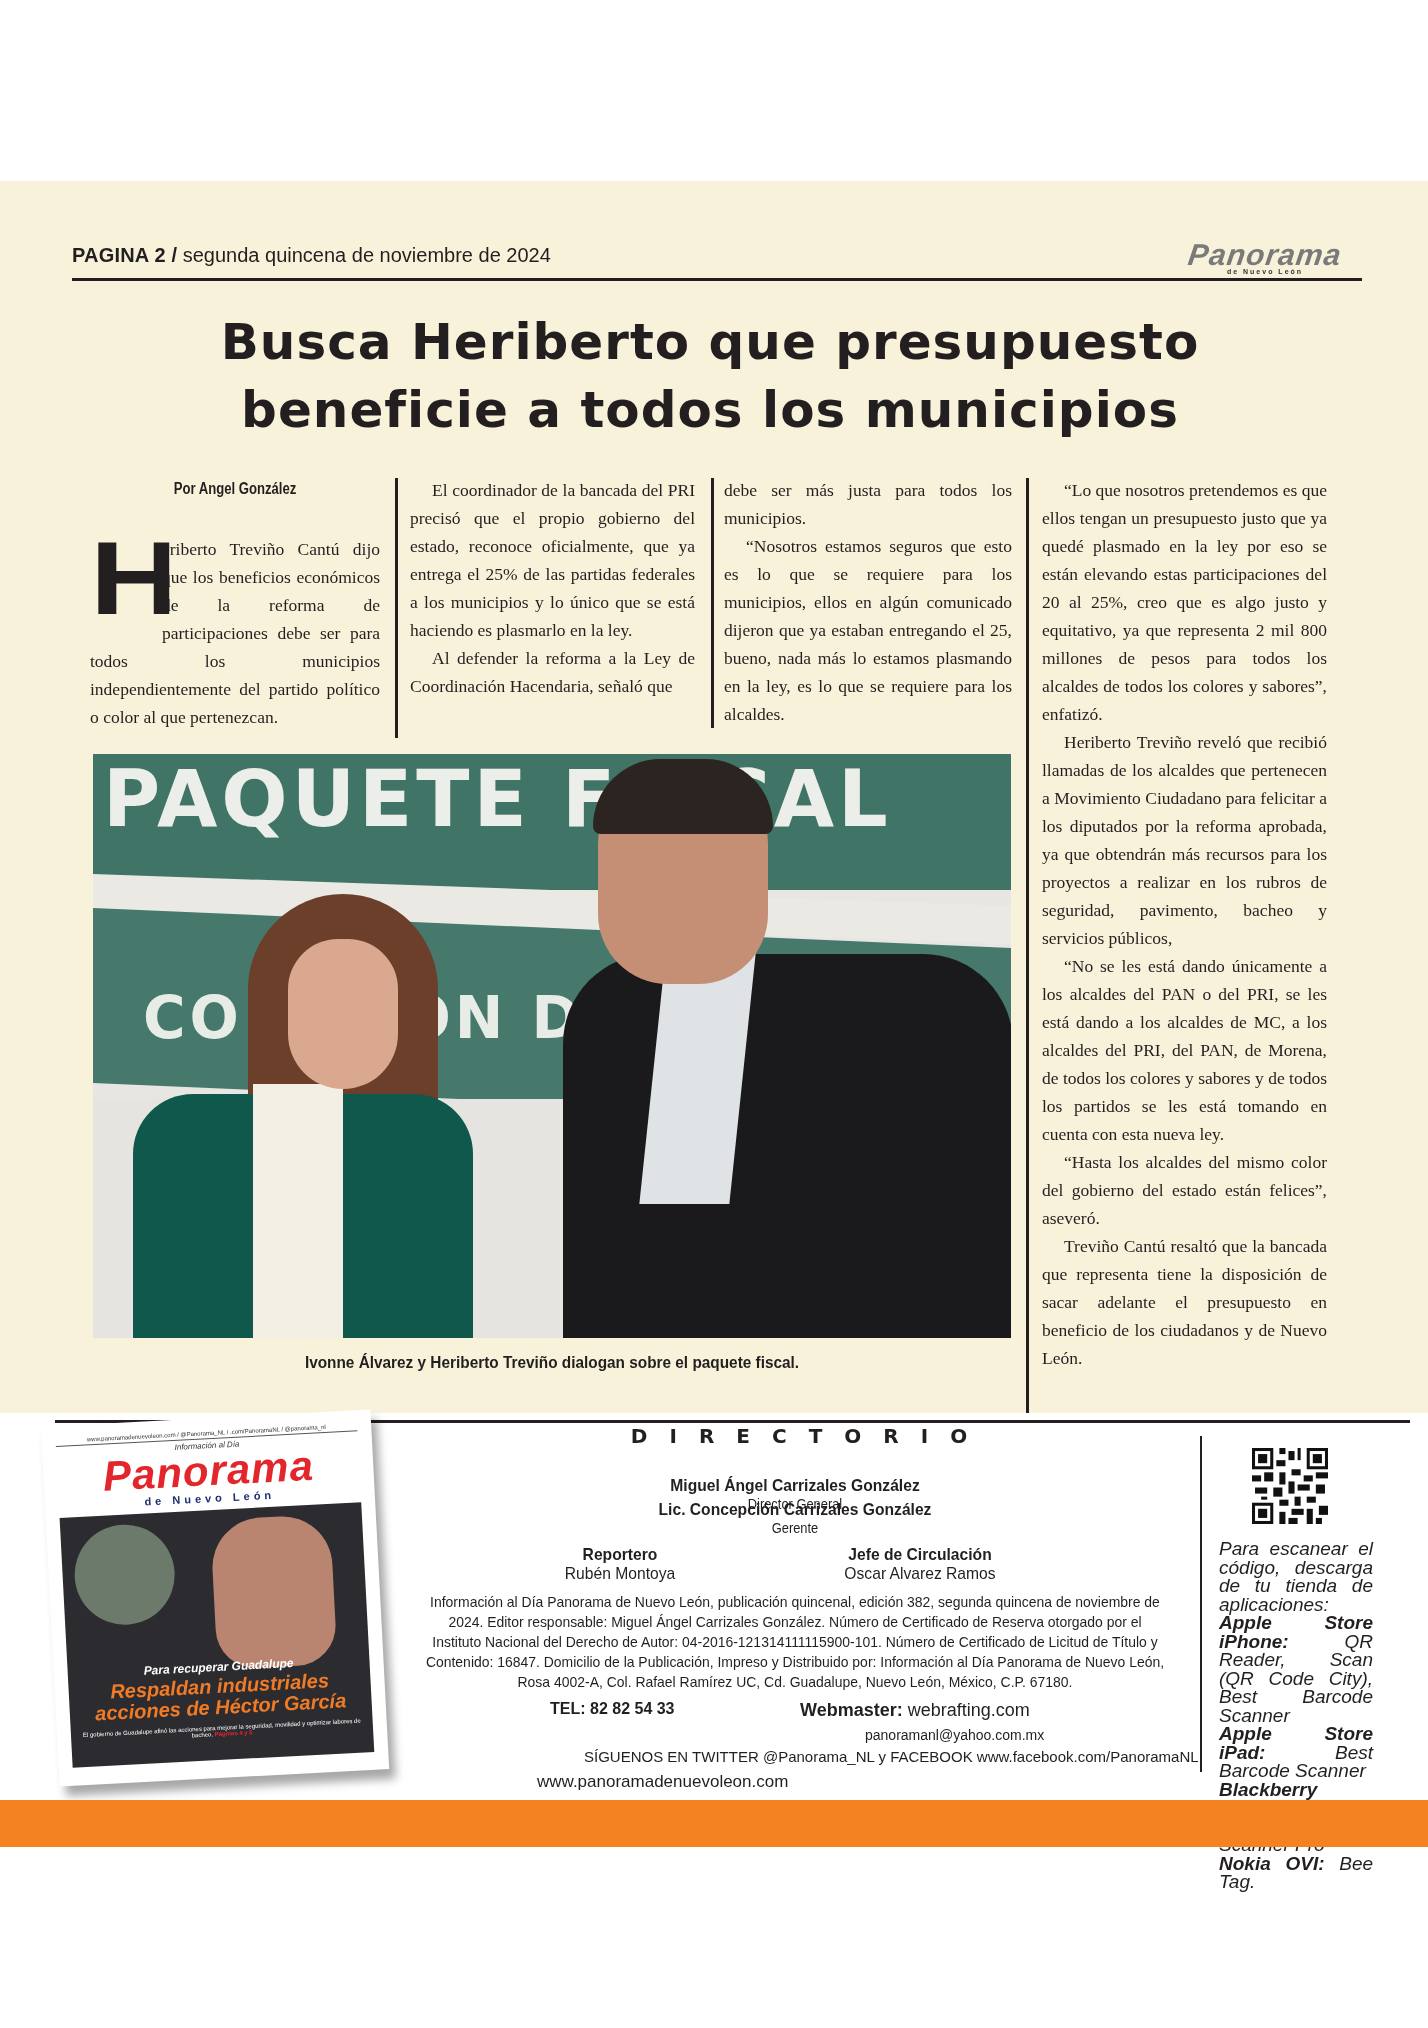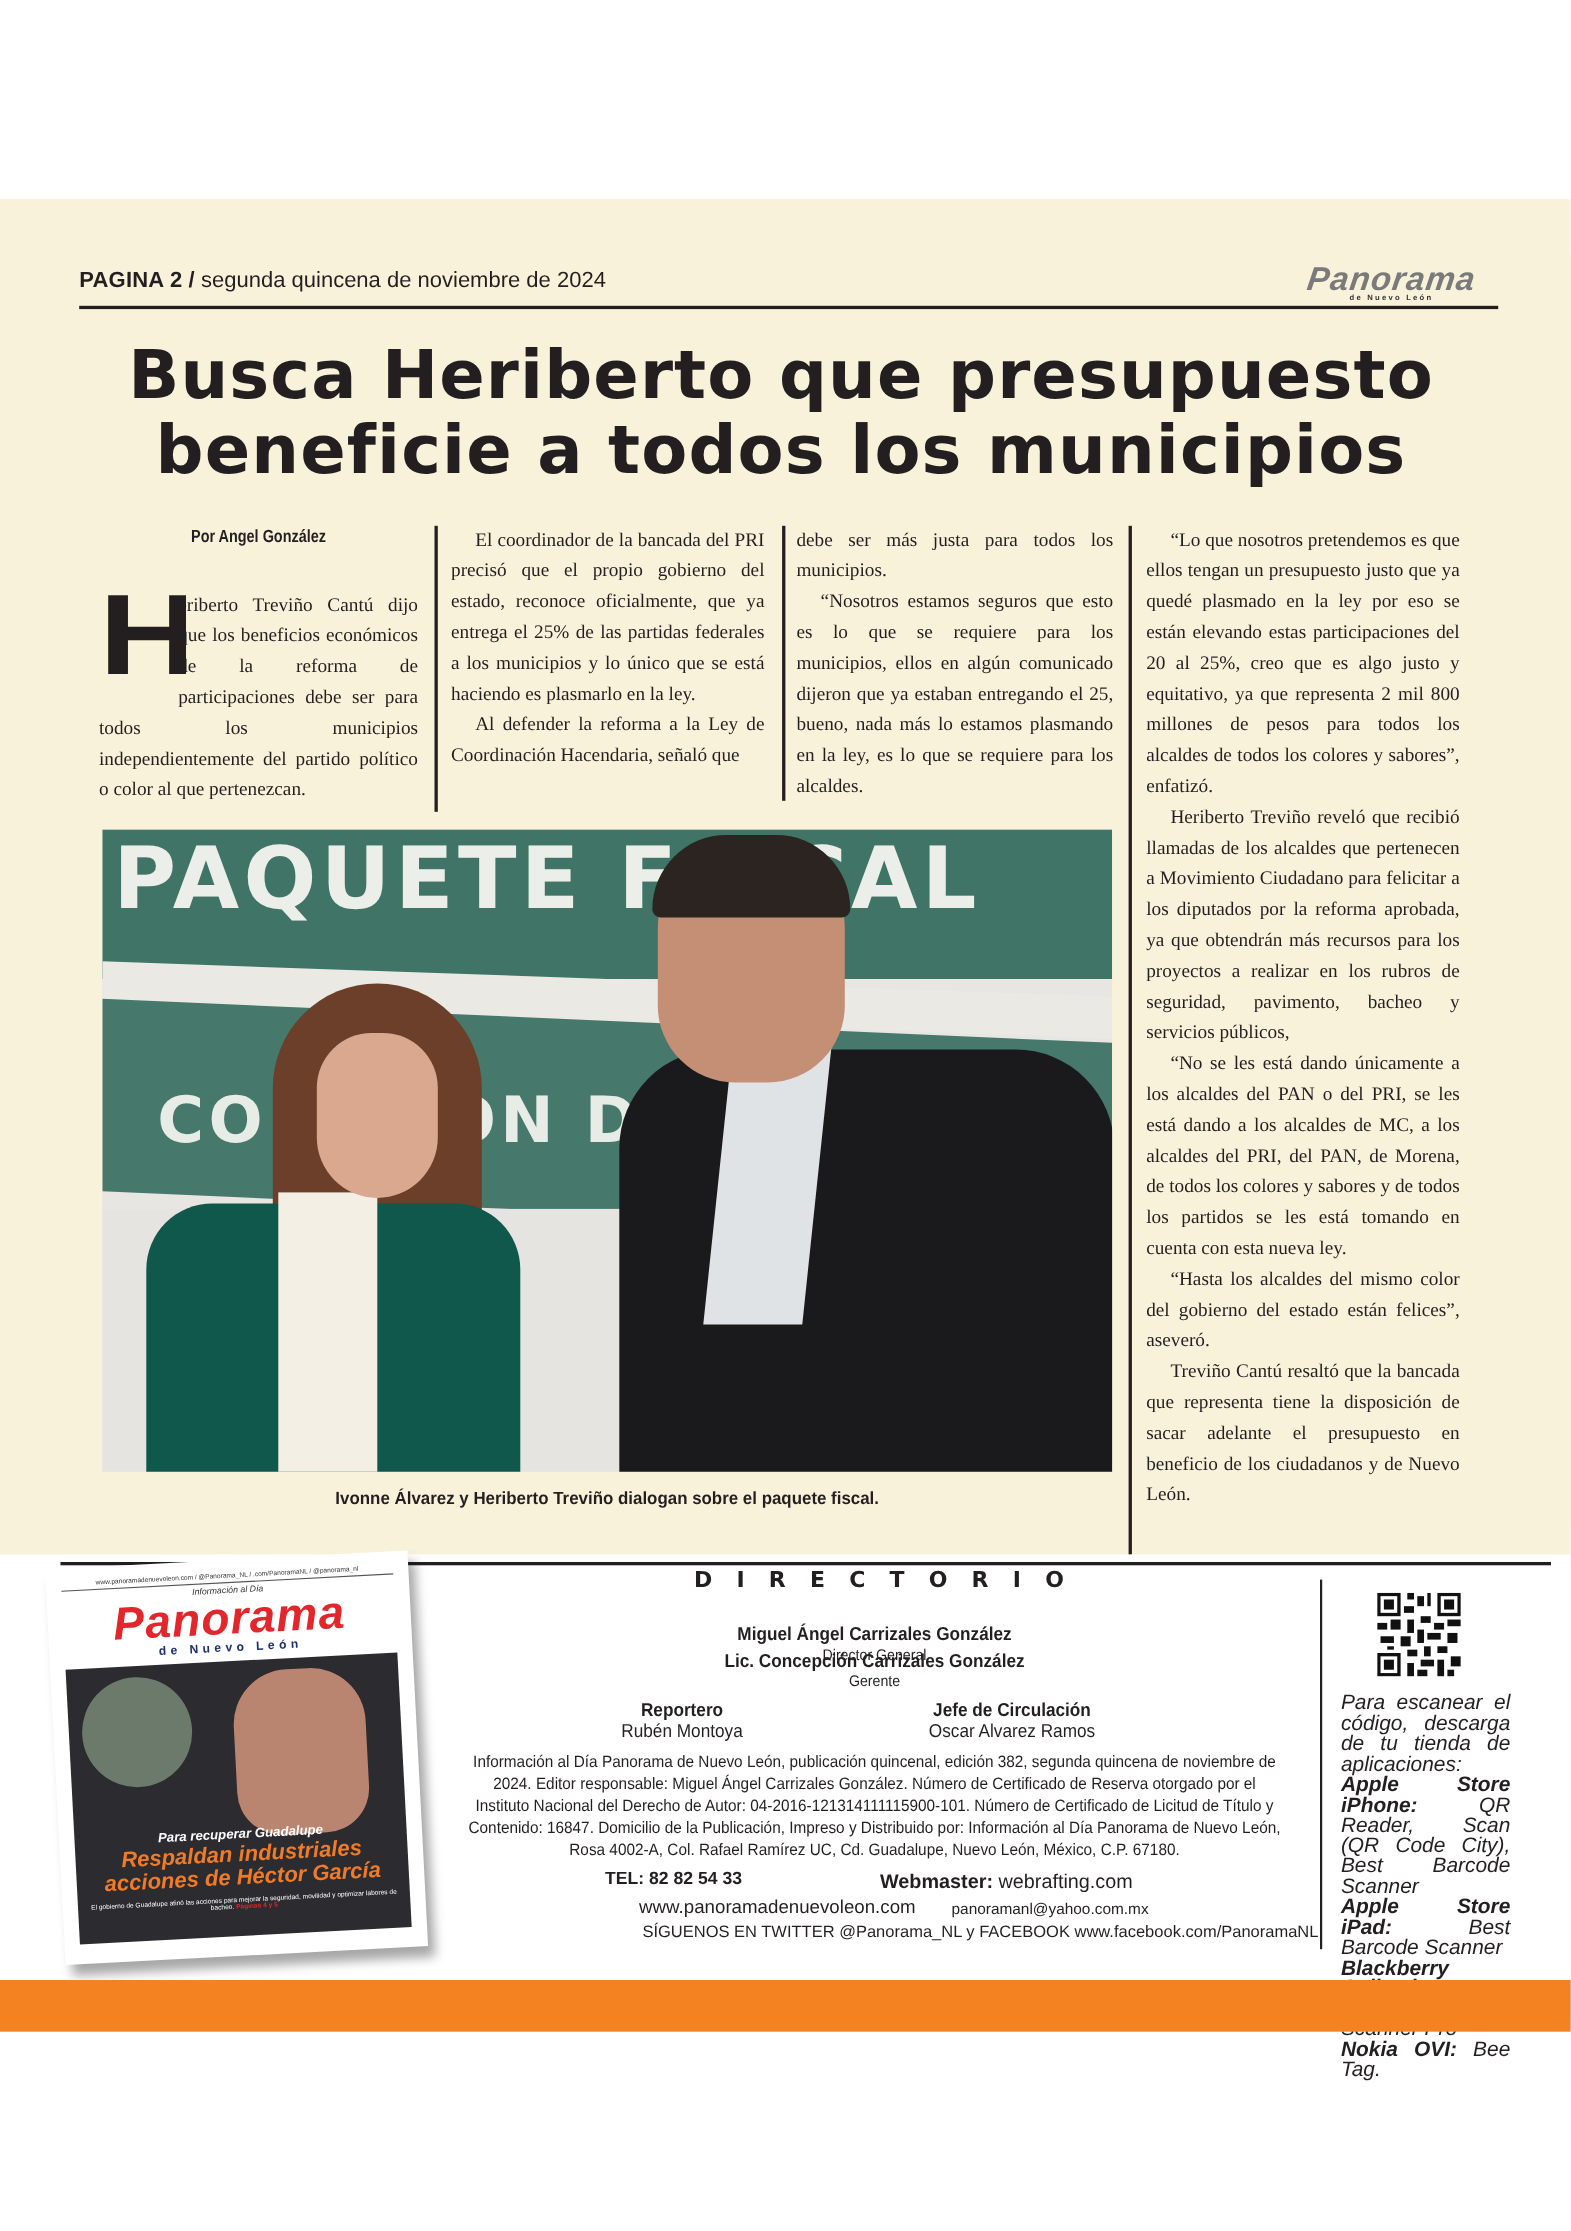--- a/index.html
+++ b/index.html
@@ -11,21 +11,21 @@
   
   .hdr { position: absolute; left: 72px; top: 240px; width: 1290px; height: 40px; }
   .hdr-page { position: absolute; left: 0; top: 4px; font-family: "Liberation Sans", sans-serif; font-size: 20px; color: #231f20; white-space: nowrap; }
   .hdr-page b { font-weight: bold; letter-spacing: 0.2px; }
   .hdr-line { position: absolute; left: 72px; top: 278px; width: 1290px; height: 3px; background: #231f20; }
   .logo { position: absolute; left: 1165px; top: 240px; width: 200px; text-align: center; }
   .logo-main { font-family: "Liberation Sans", sans-serif; font-weight: bold; font-style: italic; font-size: 30px; color: #7a7a7a; letter-spacing: 1px; line-height: 30px; transform: skewX(-8deg); display: block; }
   .logo-sub { font-family: "Liberation Sans", sans-serif; font-weight: bold; font-size: 7px; letter-spacing: 2px; color: #333; display: block; margin-top: -2px; }
 
   
-  .headline { position: absolute; left: 90px; top: 308px; width: 1240px; text-align: center; font-family: "DejaVu Sans", sans-serif; font-weight: bold; font-size: 61px; line-height: 68px; color: #231f20; letter-spacing: 1px; }
+  .headline { position: absolute; left: 90px; top: 308px; width: 1240px; text-align: center; font-family: "DejaVu Sans", sans-serif; font-weight: bold; font-size: 50px; line-height: 68px; color: #231f20; letter-spacing: 1px; }
 
   
   .col { position: absolute; font-size: 17.5px; line-height: 28px; text-align: justify; color: #231f20; }
   .col p { text-indent: 22px; }
   .col p.noind { text-indent: 0; }
   .byline { position: absolute; left: 90px; top: 480px; width: 290px; text-align: center; font-family: "Liberation Sans", sans-serif; font-weight: bold; font-size: 16px; transform: scaleX(0.82); }
   .c1 { left: 90px; top: 535px; width: 290px; }
   .drop { float: left; font-family: "Liberation Sans", sans-serif; font-weight: bold; font-size: 104px; line-height: 78px; width: 66px; height: 82px; margin: 4px 6px 0 0; color: #231f20; overflow: hidden; transform: scaleX(1.2); transform-origin: left; }
   .c2 { left: 410px; top: 476px; width: 285px; }
   .c3 { left: 724px; top: 476px; width: 288px; }
@@ -188,21 +188,21 @@
   <div class="h">Jefe de Circulación</div>
   <div class="v">Oscar Alvarez Ramos</div>
 </div>
 <div class="legal">Información al Día Panorama de Nuevo León, publicación quincenal, edición 382, segunda quincena de noviembre de 2024. Editor responsable: Miguel Ángel Carrizales González. Número de Certificado de Reserva otorgado por el Instituto Nacional del Derecho de Autor: 04-2016-121314111115900-101. Número de Certificado de Licitud de Título y Contenido: 16847. Domicilio de la Publicación, Impreso y Distribuido por: Información al Día Panorama de Nuevo León, Rosa 4002-A, Col. Rafael Ramírez UC, Cd. Guadalupe, Nuevo León, México, C.P. 67180.</div>
 
 <div class="contact" style="left:550px; top:1700px; font-size:16px; font-weight:bold;">TEL: 82 82 54 33</div>
 <div class="contact" style="left:800px; top:1700px; font-size:18px;">
   <b>Webmaster:</b>
   <span>webrafting.com</span>
 </div>
-<div class="contact" style="left:537px; top:1724px; font-size:17px;margin-left:44px;">www.panoramadenuevoleon.com</div>
+<div class="contact" style="left:537px; top:1772px; font-size:17px;">www.panoramadenuevoleon.com</div>
 <div class="contact" style="left:842px; top:1727px; font-size:14px;margin-left:23px;">panoramanl@yahoo.com.mx</div>
 <div class="contact" style="left:540px; top:1748px; font-size:15px;margin-left:44px;">SÍGUENOS EN TWITTER @Panorama_NL y FACEBOOK www.facebook.com/PanoramaNL</div>
 
 <div class="qr-rule"></div>
 <svg class="qr" viewBox="0 0 25 25">
   <rect width="25" height="25" fill="#fff"></rect>
   <g fill="#111">
     <rect x="0" y="0" width="7" height="7"></rect>
       <rect x="1" y="1" width="5" height="5" fill="#fff"></rect>
       <rect x="2" y="2" width="3" height="3"></rect>

